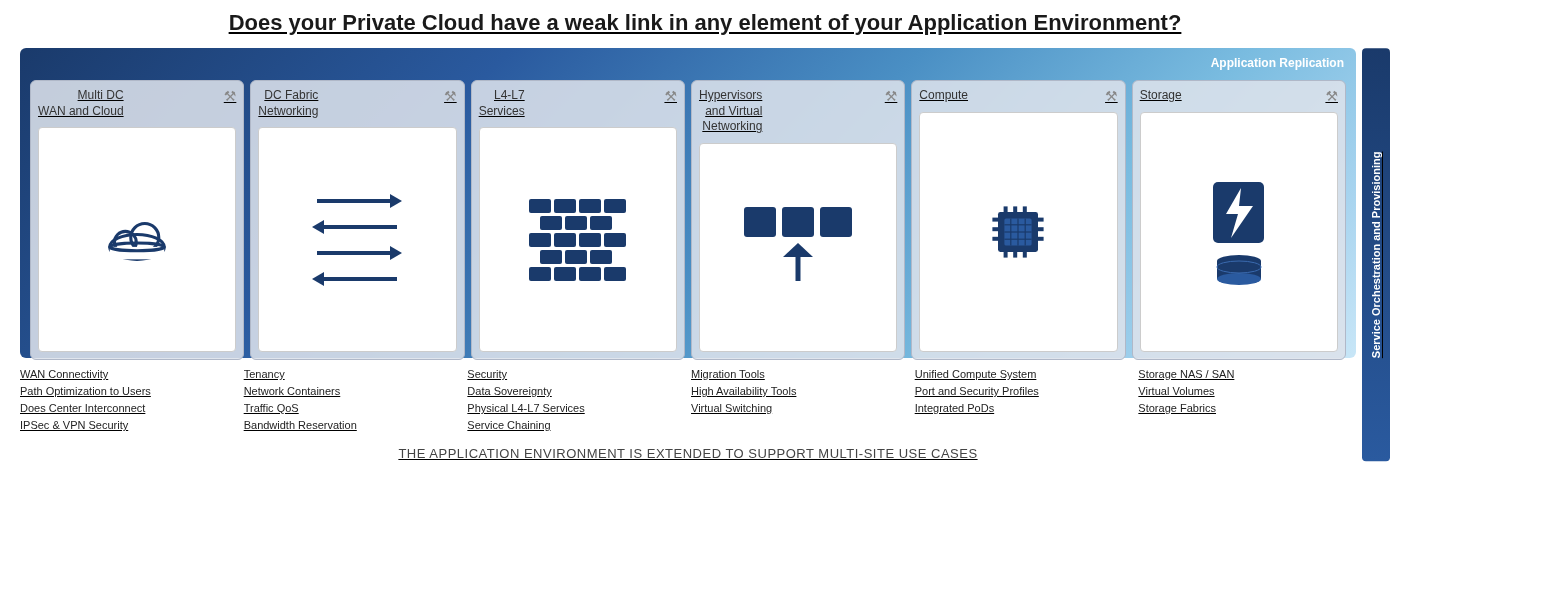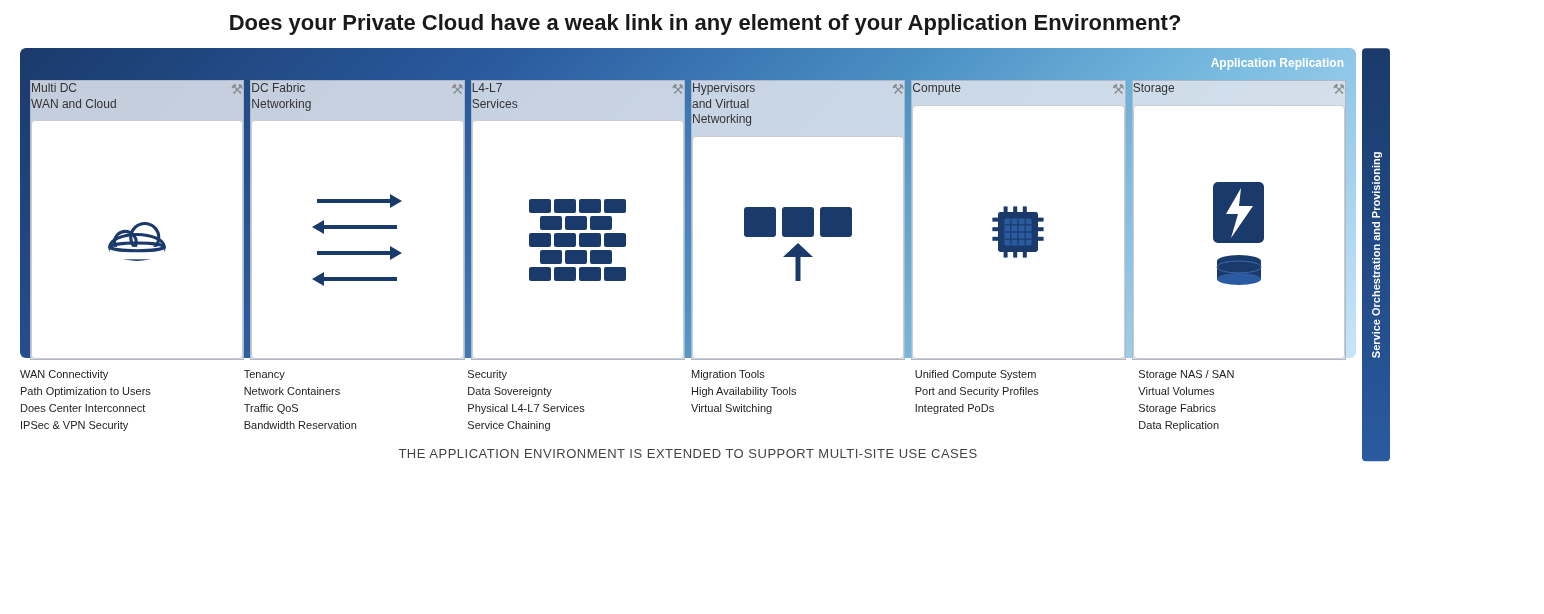--- a/index.html
+++ b/index.html
@@ -7,20 +7,21 @@
       font-family: Arial, sans-serif;
       background: #fff;
       width: 1544px;
       min-height: 614px;
       overflow: hidden;
     }
 
     .page-container {
       width: 1410px;
       padding: 10px 20px 10px 20px;
+      text-decoration: underline;
     }
 
     .main-title {
       text-align: center;
       font-size: 22px;
       font-weight: bold;
       color: #1a1a1a;
       margin-bottom: 12px;
     }
 
@@ -57,26 +58,27 @@
     .cards-row {
       display: flex;
       gap: 6px;
       height: 280px;
       margin-top: 22px;
     }
 
     .card {
       background: rgba(220, 225, 235, 0.88);
       border: 1px solid #b0b8c8;
-      border-radius: 0;
+      border-radius: 6px;
       flex: 1;
       display: flex;
       flex-direction: column;
-      padding: 0;
+      padding: 7px;
       position: relative;
+      text-align: right;
     }
 
     .card-header {
       display: flex;
       justify-content: space-between;
       align-items: flex-start;
       margin-bottom: 4px;
     }
 
     .card-title {
@@ -447,21 +449,20 @@
         <div class="text-section">
           <p>Unified Compute System</p>
           <p>Port and Security Profiles</p>
           <p>Integrated PoDs</p>
         </div>
 
         <div class="text-section">
           <p>Storage NAS / SAN</p>
           <p>Virtual Volumes</p>
           <p>Storage Fabrics</p>
-          <p>Data Replication</p>
         </div>
 
       </div>
 
       <div class="footer-text">THE APPLICATION ENVIRONMENT IS EXTENDED TO SUPPORT MULTI-SITE USE CASES</div>
 
     </div>
 
     <div class="side-label">Service Orchestration and Provisioning</div>
 

